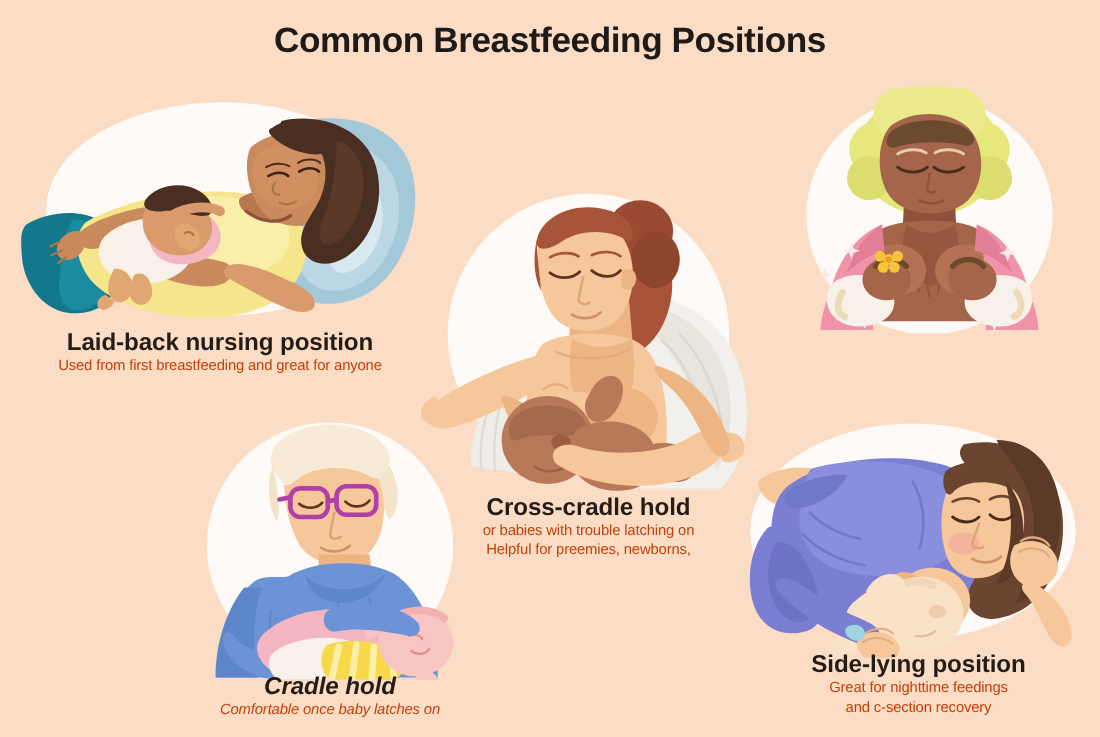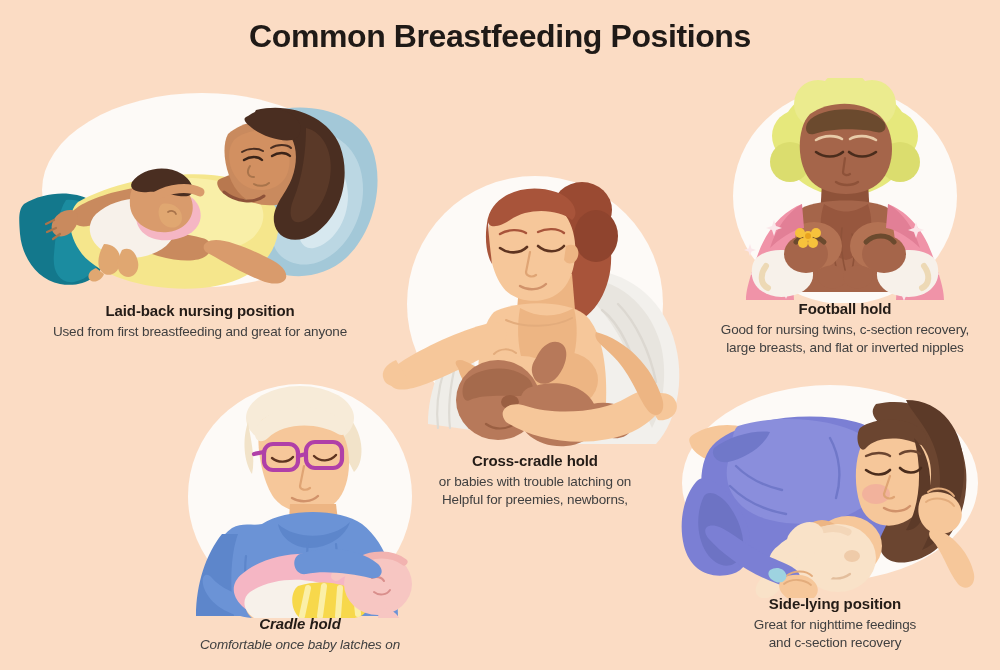--- a/index.html
+++ b/index.html
@@ -27,30 +27,30 @@
     color:#1F1A17;
     white-space:nowrap;
   }
   
   .card { position:absolute; }
   .art  { position:absolute; left:0; top:0; }
   .caption { position:absolute; width:100%; text-align:center; }
   .cap-title {
     font-family:"Liberation Sans", sans-serif;
     font-weight:bold;
-    font-size:15px;
+    font-size:22px;
     color:#241C17;
     line-height:21px;
     letter-spacing:-0.1px;
   }
   .cap-desc {
     font-family:"Liberation Sans", sans-serif;
     font-weight:normal;
     font-size:13.5px;
-    color:#404040;
+    color:#c2410c;
     line-height:18px;
     letter-spacing:-0.15px;
     margin-top:2px;
   }
   .cap-desc .ln { display:block; }
 
   
   #card-laidback   { left:10px;  top:82px;  width:380px; height:250px; }
   #card-football   { left:690px; top:78px;  width:310px; height:290px; }
   #card-crosscradle{ left:370px; top:162px; width:330px; height:360px; }
@@ -229,27 +229,20 @@
 
         <path d="M238 176 C222 168 198 172 190 186 C182 200 190 214 210 218 C230 222 246 212 248 198 C249 186 246 180 238 176 Z" fill="#F7F1EA"></path>
         <ellipse cx="194" cy="176" rx="22" ry="19" fill="#A5654A"></ellipse>
         <path d="M204 164 C198 156 184 156 176 164" stroke="#6B4A2E" stroke-width="5" fill="none" stroke-linecap="round"></path>
         <path d="M234 188 C240 196 240 206 232 210" stroke="#EDD9B5" stroke-width="6" fill="none" stroke-linecap="round"></path>
 
         <path d="M128 192 C136 186 148 186 154 192 C160 198 156 208 146 210 C134 212 124 204 128 192 Z" fill="#A5654A"></path>
         <path d="M182 192 C174 186 162 186 156 192 C150 198 154 208 164 210 C176 212 186 204 182 192 Z" fill="#A5654A"></path>
       </svg>
     </div>
-    <div class="caption">
-      <div class="cap-title">Football hold</div>
-      <div class="cap-desc">
-        <span class="ln">Good for nursing twins, c-section recovery,</span>
-        <span class="ln">large breasts, and flat or inverted nipples</span>
-      </div>
-    </div>
   </div>
 
   <div class="card" id="card-crosscradle">
     <div class="art">
       <svg width="330" height="290" viewBox="0 0 330 290">
         <circle cx="165" cy="142" r="128" fill="#FDFAF7"></circle>
 
         <path d="M190 108 C236 100 282 122 300 166 C318 210 308 258 286 282 L190 282 C176 240 178 160 190 108 Z" fill="#F2F0EC"></path>
         <path d="M206 116 C244 114 278 140 290 180 C298 208 294 244 282 266 C272 244 266 206 250 176 C234 146 212 130 206 116 Z" fill="#E8E5DF"></path>
         <path d="M232 148 C250 162 264 192 270 222 M248 142 C266 160 280 190 286 220" stroke="#DCD8D1" stroke-width="2.4" fill="none" stroke-linecap="round"></path>

